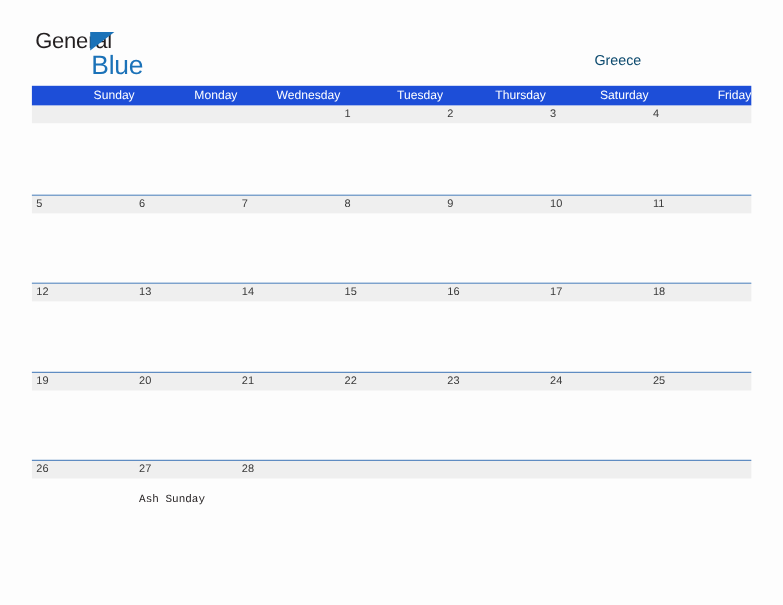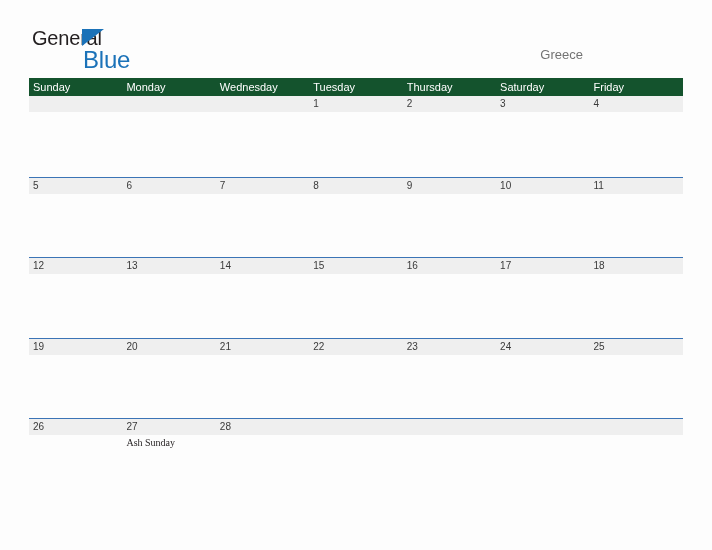--- a/index.html
+++ b/index.html
@@ -80,37 +80,38 @@
     color: #1a1a1a;
     font-family: "Liberation Sans", sans-serif;
     letter-spacing: 0px;
   }
 
   .region {
     position: absolute;
     right: 29px;
     top: 47px;
     font-size: 13px;
-    color: #737373;
+    color: #0c4a6e;
     font-family: "Liberation Sans", sans-serif;
   }
 
   
   .calendar {
     position: absolute;
     left: 29px;
     top: 78px;
     width: 654px;
   }
 
   .weekday-header {
     display: flex;
     width: 654px;
     height: 18px;
-    background: #14532d;
+    background: #1d4ed8;
+    text-align: right;
   }
   .weekday-cell {
     flex: 1 1 0;
     font-size: 11px;
     color: #ffffff;
     line-height: 18px;
     padding-left: 4px;
     box-sizing: border-box;
     font-family: "Liberation Sans", sans-serif;
     white-space: nowrap;
@@ -147,23 +148,23 @@
     display: flex;
     width: 654px;
     background: transparent;
   }
   .event-cell {
     flex: 1 1 0;
     font-size: 10px;
     color: #231f20;
     line-height: 14px;
     padding-left: 4px;
-    padding-top: 1px;
+    padding-top: 13px;
     box-sizing: border-box;
-    font-family: Liberation Serif, serif;
+    font-family: Liberation Mono, monospace;
     white-space: nowrap;
   }
 </style>
 </head>
 <body>
 
 <div class="page">
 
   <div class="header">
 

